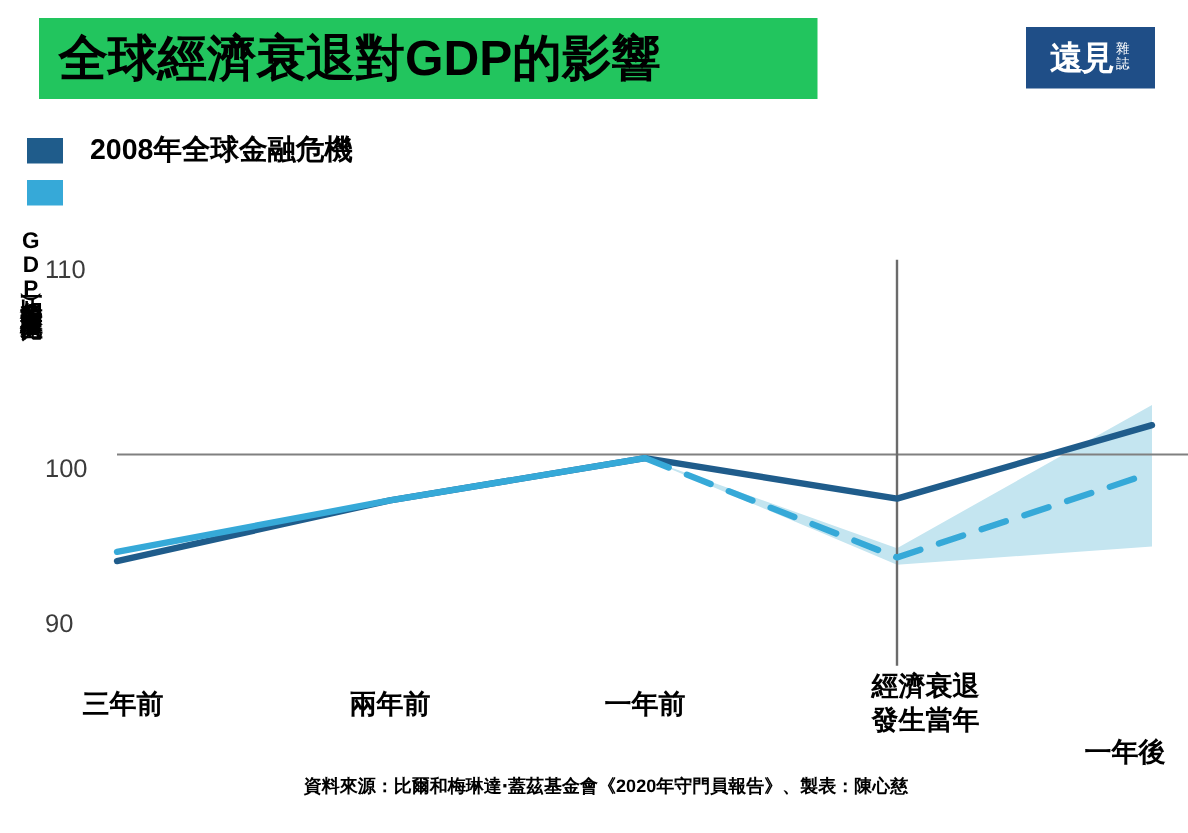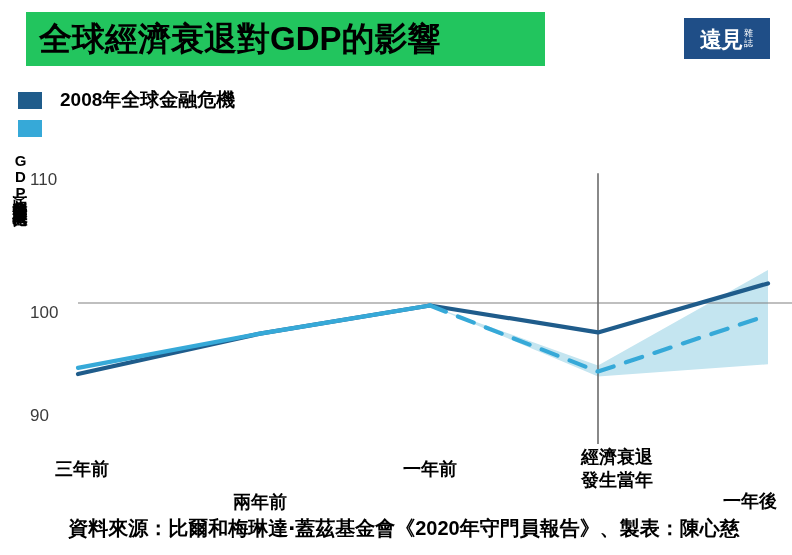--- a/index.html
+++ b/index.html
@@ -135,21 +135,21 @@
 
   
   #footer {
     position: absolute;
     left: 0;
     top: 515px;
     width: 792px;
     text-align: center;
   }
   #footer-text {
-    font-size: 20px;
+    font-size: 12px;
     font-weight: bold;
     letter-spacing: 0px;
     margin-left: 16px;
   }
 </style>
 </head>
 <body>
 
 <div id="header">
   <div id="title-banner">
@@ -192,21 +192,21 @@
   </svg>
 </div>
 
 <div id="tick-layer">
     <div class="y-tick-label" style="left: 30px; top: 406px;">90</div>
     <div class="y-tick-label" style="left: 30px; top: 280px; margin-top: 23px;">100</div>
     <div class="y-tick-label" style="left: 30px; top: 169.5px;">110</div>
     <div class="x-tick-label" style="left: 66px; top: 458px; margin-left: 16px;">
       <div>三年前</div>
     </div>
-    <div class="x-tick-label" style="left: 260px; top: 458px; margin-top: 33px;">
+    <div class="x-tick-label" style="left: 260px; top: 458px;">
       <div>兩年前</div>
     </div>
     <div class="x-tick-label" style="left: 430px; top: 458px; font-family: Liberation Serif, serif;">
       <div>一年前</div>
     </div>
     <div class="x-tick-label" style="left: 617px; top: 446px;">
       <div>經濟衰退</div>
       <div>發生當年</div>
     </div>
     <div class="x-tick-label" style="left: 750px; top: 458px; margin-top: 32px;">

